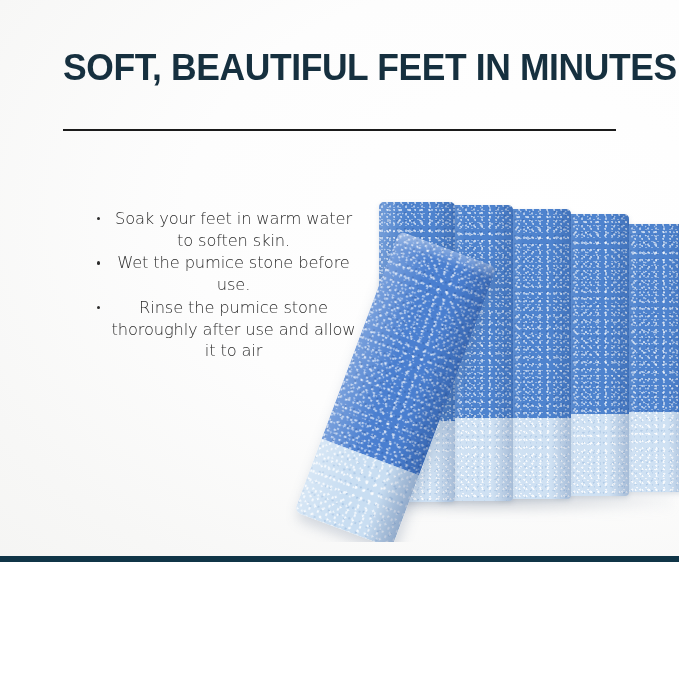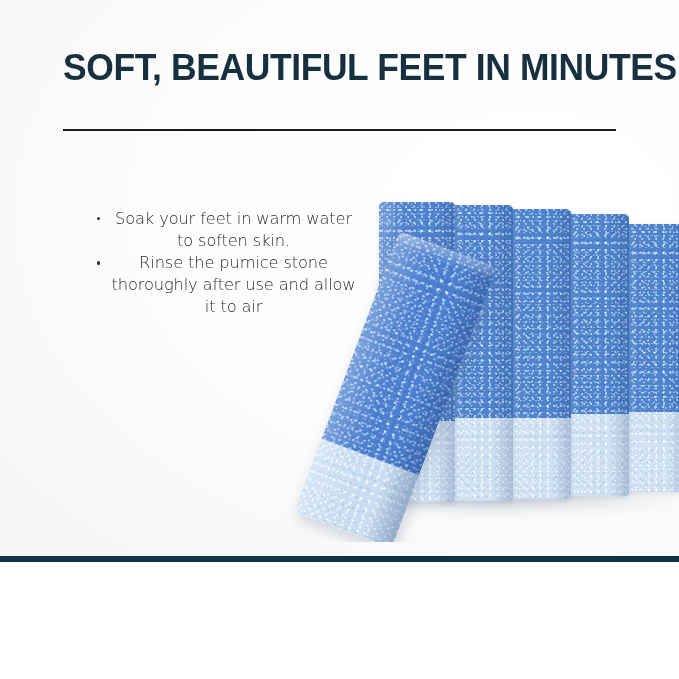--- a/index.html
+++ b/index.html
@@ -279,20 +279,21 @@
 
 <div id="page">
 
   <div id="title">SOFT, BEAUTIFUL FEET IN MINUTES</div>
 
   <div id="divider"></div>
 
 
   <ul id="bullet-list">
     <li>Soak your feet in warm water to soften skin.</li>
+    <li>Wet the pumice stone before use.</li>
     <li>Rinse the pumice stone thoroughly after use and allow it to air</li>
   </ul>
 
   <div id="product-photo">
 
     <div class="ground-shadow"></div>
 
     <div class="stone" style="left:330px; width:74px; height:268px; bottom:50px;">
       <div class="face-dark" style="height:70%"></div>
       <div class="face-light" style="height:30%"></div>

